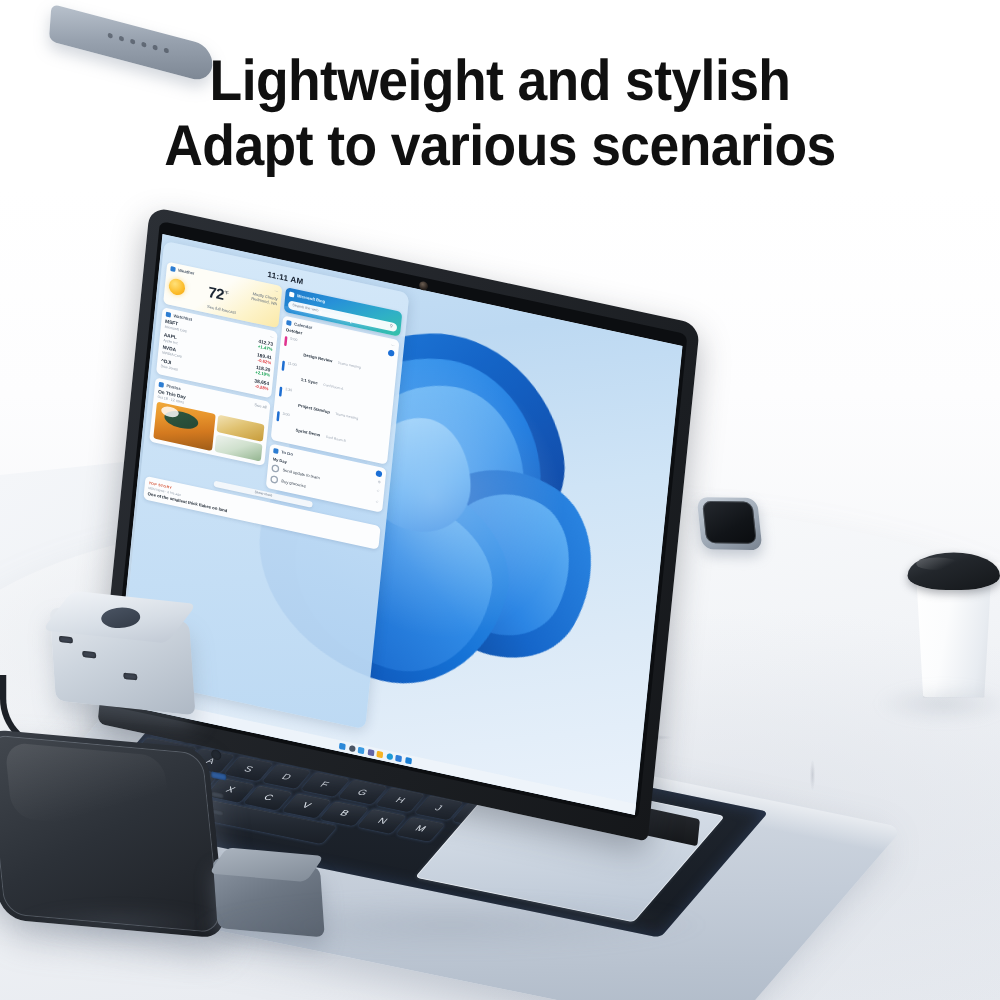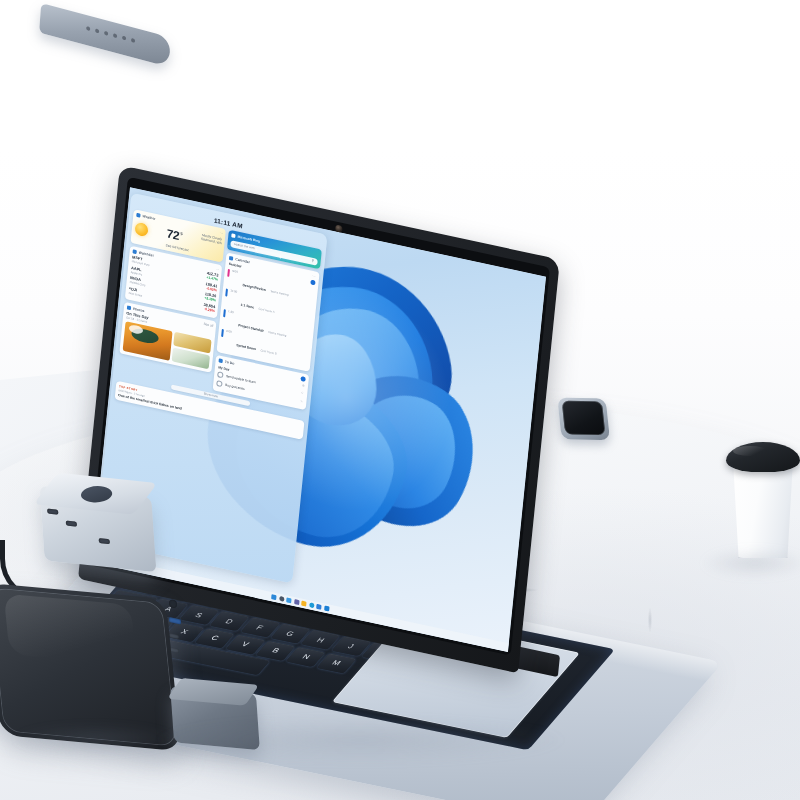--- a/index.html
+++ b/index.html
@@ -442,20 +442,24 @@
 </style>
 </head>
 <body>
 
 <div class="stage">
 
   <div class="bg-upper"></div>
   <div class="bg-left-panel"></div>
   <div class="table"></div>
 
+  <div class="headline">
+    <span class="ln">Lightweight and stylish</span>
+    <span class="ln">Adapt to various scenarios</span>
+  </div>
 
   <div class="laptop">
 
     <div class="base"></div>
     <div class="base-lip"></div>
     <div class="grill"></div>
 
     <div class="kb">
       <div class="krow">
         <div class="key sm">Esc</div>

